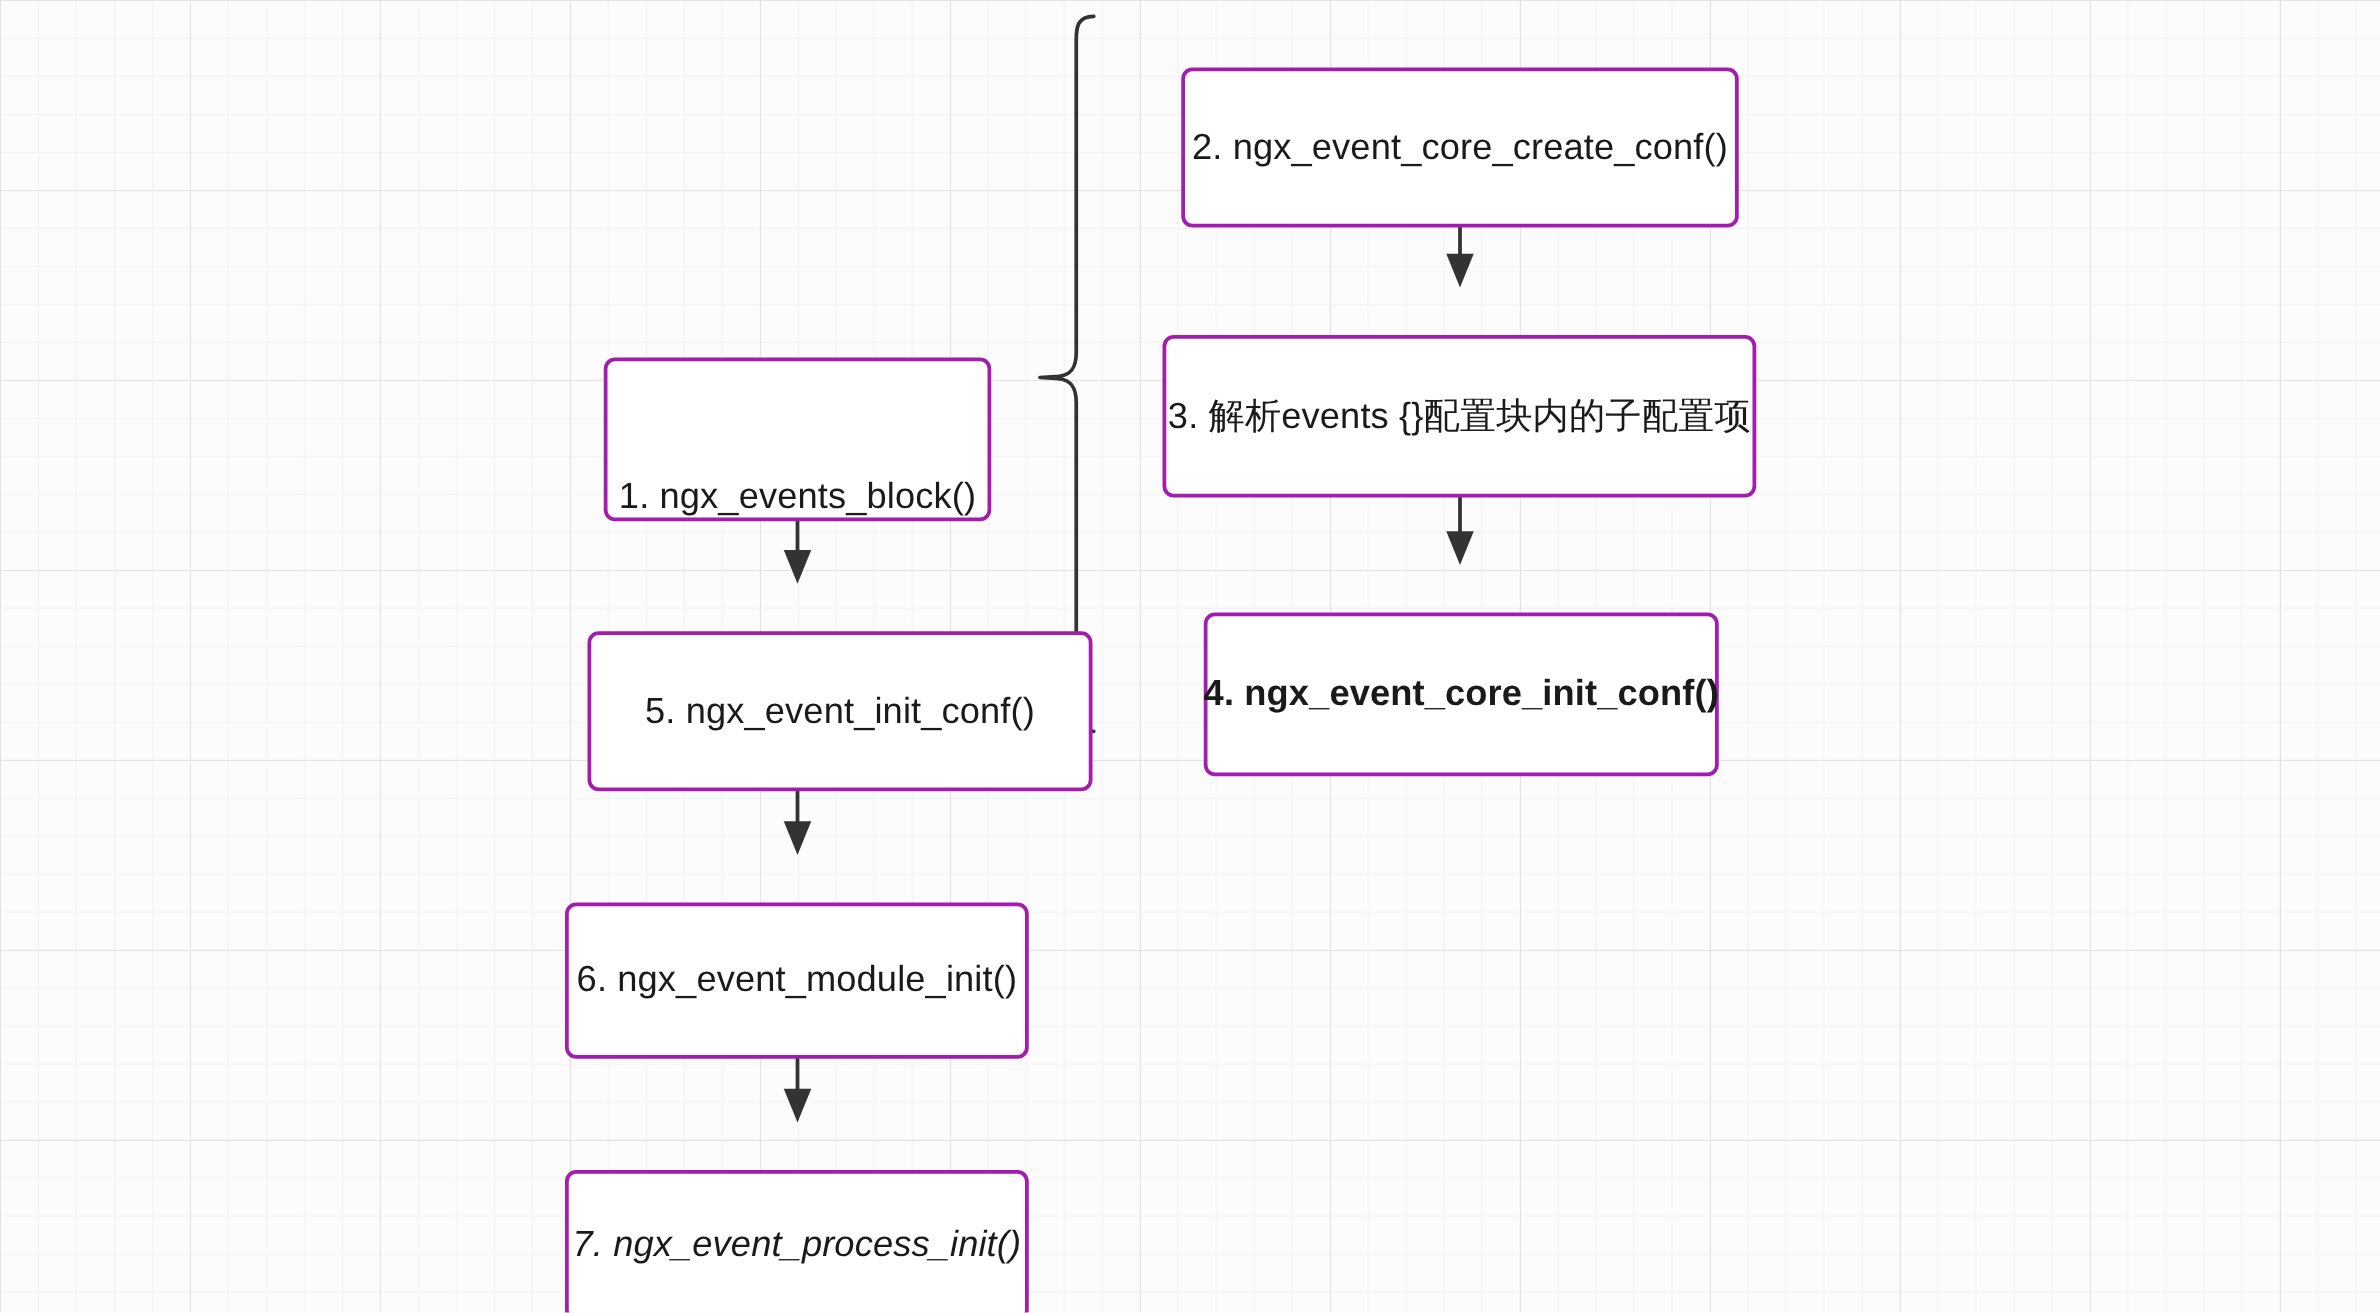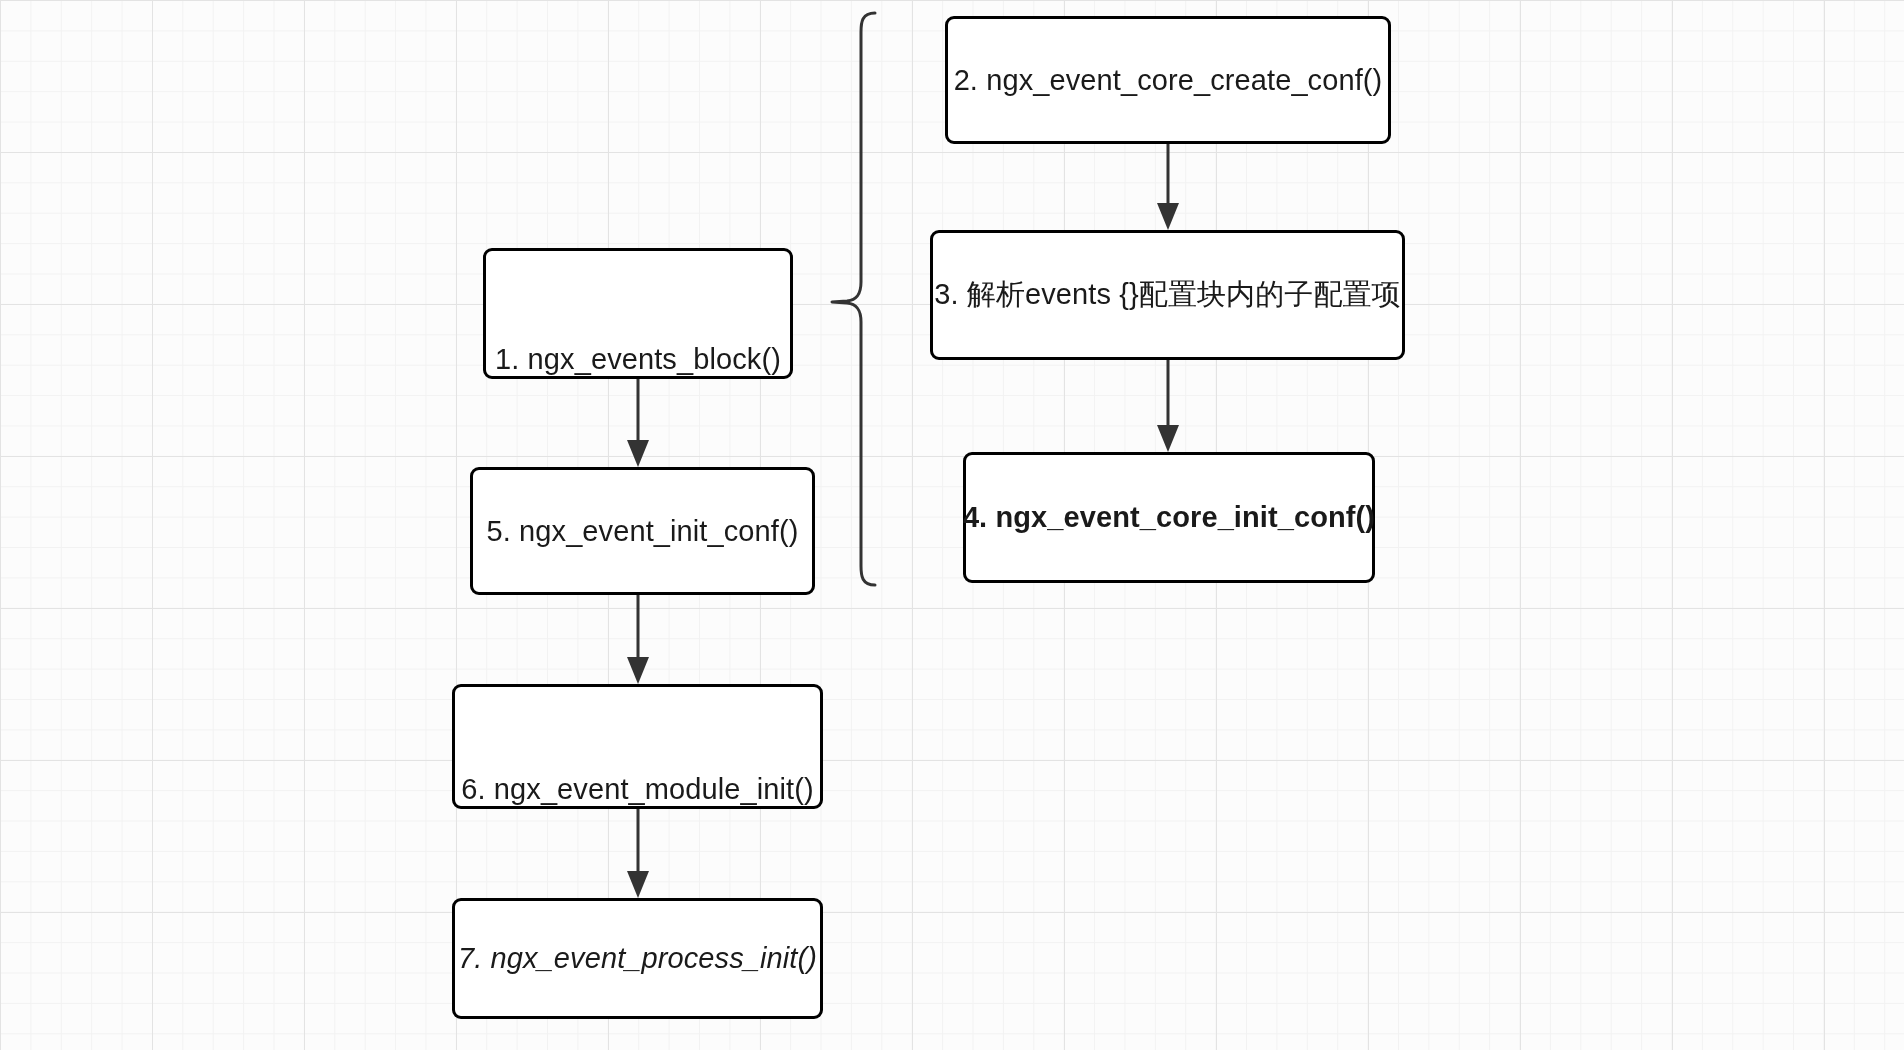--- a/index.html
+++ b/index.html
@@ -18,34 +18,35 @@
       linear-gradient(to right, #f2f2f2 1px, transparent 1px),
       linear-gradient(to bottom, #f2f2f2 1px, transparent 1px);
     background-size: 152px 152px, 152px 152px, 30.4px 30.4px, 30.4px 30.4px;
     background-position: 0 0, 0 0, 0 0, 0 0;
   }
   #canvas { position:absolute; left:0; top:0; width:1904px; height:1050px; }
   .node {
     position:absolute;
     box-sizing:border-box;
     background:#ffffff;
-    border:3px solid #000000;
+    border:3px solid #a21caf;
     border-radius:9px;
     display:flex;
     align-items:center;
     justify-content:center;
     color:#1a1a1a;
     font-size:29px;
     letter-spacing:0.1px;
     white-space:nowrap;
+    margin-top:38px;
   }
   .node-label { display:block; }
   #n1 { left:483px;  top:248px; width:310px; height:131px;align-items:flex-end; }
-  #n5 { left:470px;  top:467px; width:345px; height:128px; }
-  #n6 { left:452px;  top:684px; width:371px; height:125px;align-items:flex-end; }
+  #n5 { left:470px;  top:467px; width:404px; height:128px; }
+  #n6 { left:452px;  top:684px; width:371px; height:125px; }
   #n7 { left:452px;  top:898px; width:371px; height:121px;font-style:italic; }
   #n2 { left:945px;  top:16px;  width:446px; height:128px; }
   #n3 { left:930px;  top:230px; width:475px; height:130px; }
   #n4 { left:963px;  top:452px; width:412px; height:131px;font-weight:bold; }
   svg line, svg path, svg polygon { shape-rendering:geometricPrecision; }
 </style>
 </head>
 <body>
 
 <div id="grid"></div>

